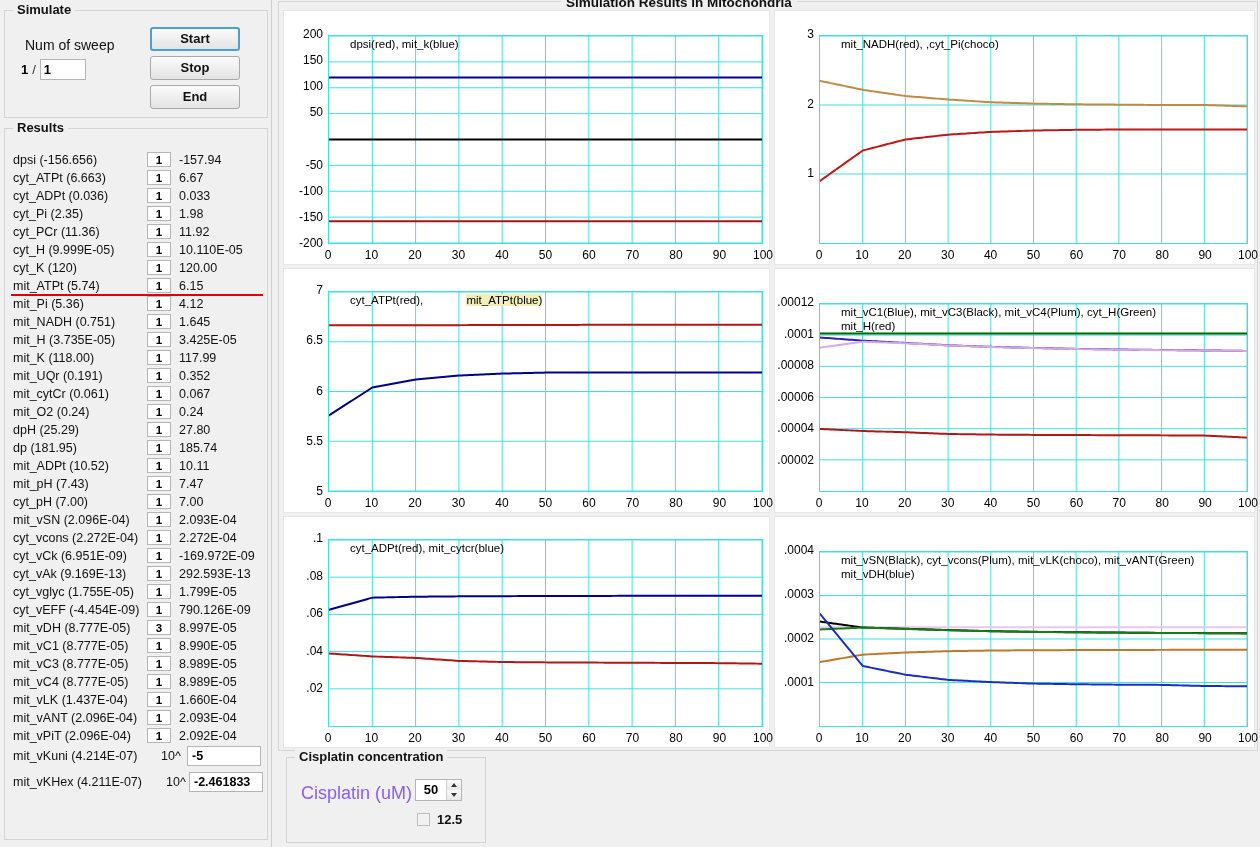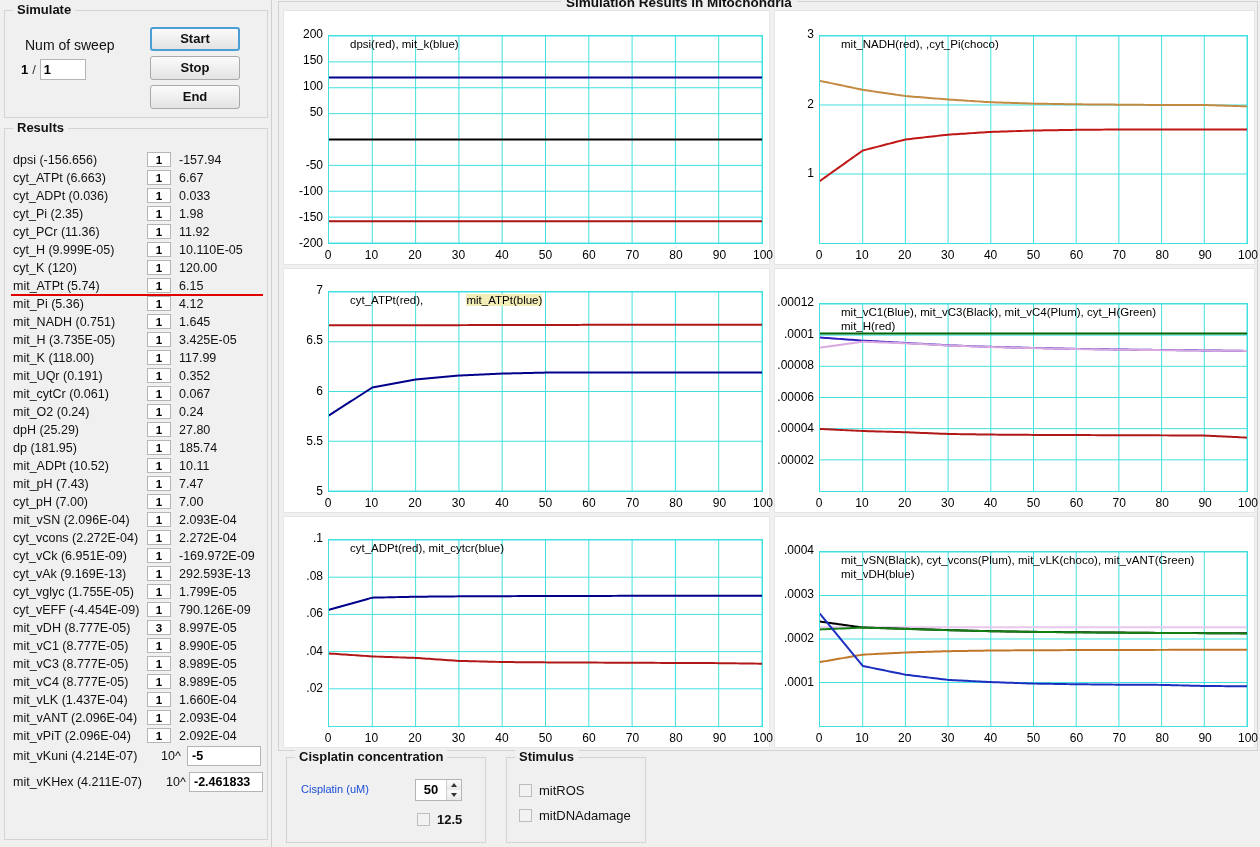--- a/index.html
+++ b/index.html
@@ -118,21 +118,21 @@
   }
   .xtick {
     position: absolute; font-size: 12px; color: #000;
     text-align: center; white-space: nowrap;
   }
 
   
   #cisplatin-box { left: 286px; top: 757px; width: 200px; height: 86px; }
   #stimulus-box  { left: 506px; top: 757px; width: 140px; height: 86px; }
 
-  .ctl-label { position: absolute; font-size: 11px; color: #1d4ed8; white-space: nowrap; }
+  .ctl-label { position: absolute; font-size: 18px; color: #8b5cf6; white-space: nowrap; }
   .spin-wrap { position: absolute; display: flex; align-items: stretch;
                border: 1px solid #b5b5b5; background: #fff; height: 22px; }
   .spin-val { width: 30px; font-size: 13px; font-weight: bold; color: #000;
               border: none; text-align: center; line-height: 20px;
               font-family: "Liberation Sans", sans-serif; padding: 0; background: #fff; }
   .spin-btns { width: 15px; display: flex; flex-direction: column;
                border-left: 1px solid #cfcfcf; }
   .spin-up, .spin-dn { flex: 1; background: linear-gradient(#fafafa,#e8e8e8);
                        position: relative; cursor: pointer; }
   .spin-up::after, .spin-dn::after {
@@ -618,27 +618,14 @@
         <div class="spin-dn"></div>
       </div>
     </div>
 
     <div class="chk-row" style="left:130px; top:54px;">
       <span class="chk-box"></span>
       <span class="chk-txt bold">12.5</span>
     </div>
   </div>
 
-  <div class="groupbox" id="stimulus-box">
-    <div class="gb-title">Stimulus</div>
-
-    <div class="chk-row" style="left:12px; top:25px;">
-      <span class="chk-box"></span>
-      <span class="chk-txt">mitROS</span>
-    </div>
-
-    <div class="chk-row" style="left:12px; top:50px;">
-      <span class="chk-box"></span>
-      <span class="chk-txt">mitDNAdamage</span>
-    </div>
-  </div>
 
 </div>
 
 </body></html>

